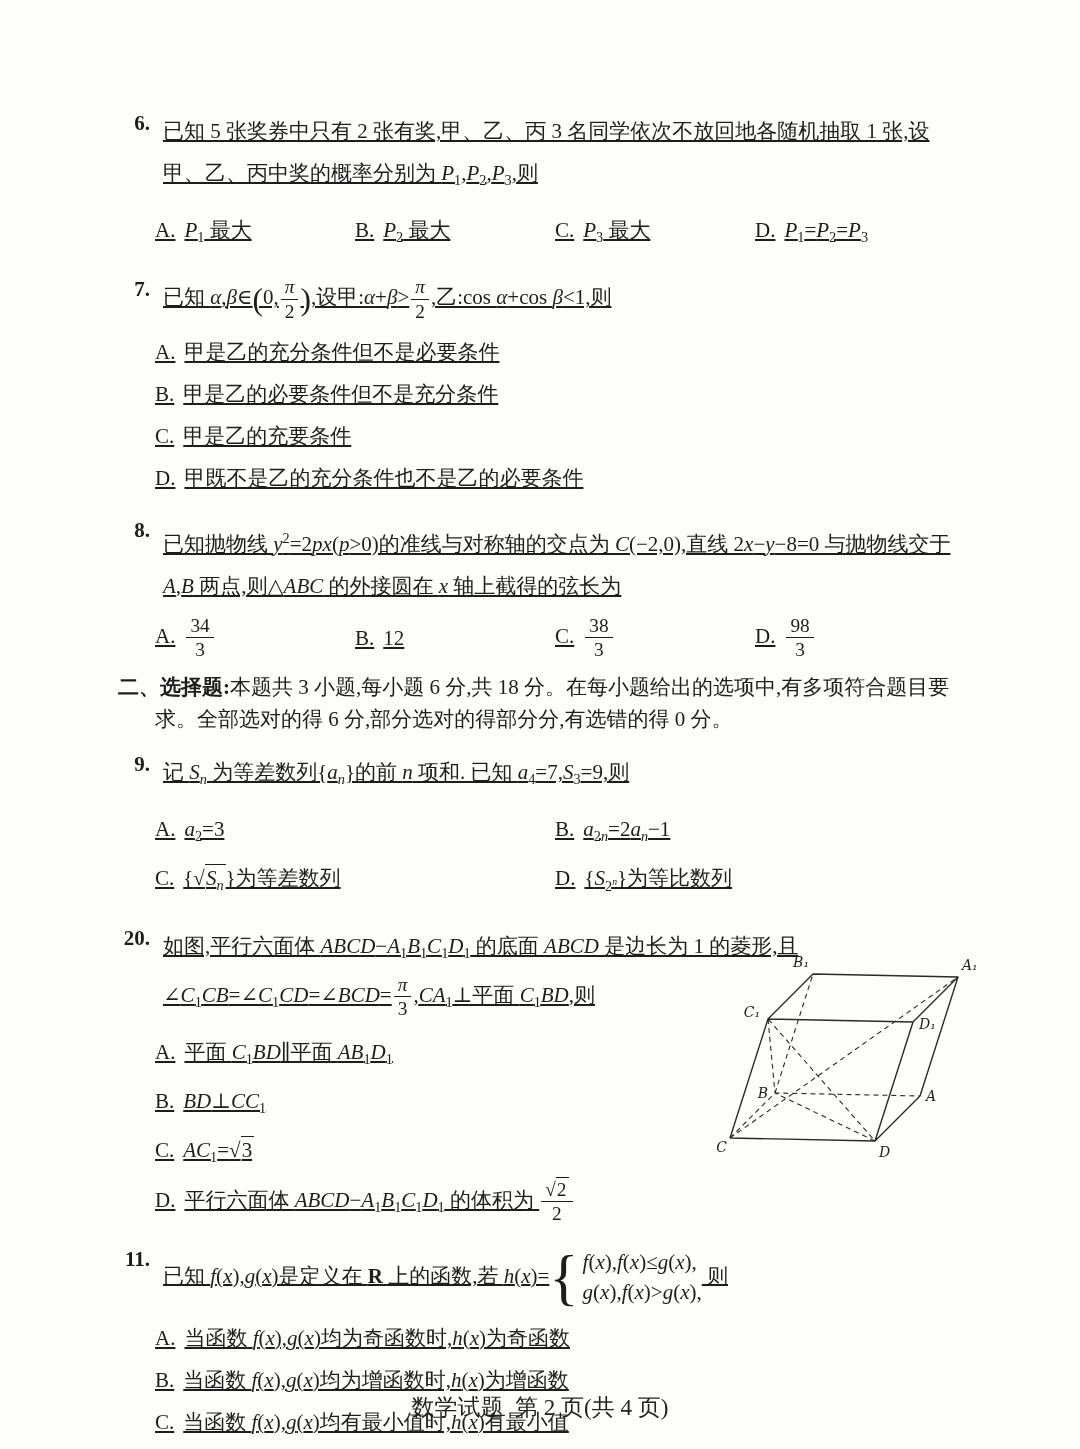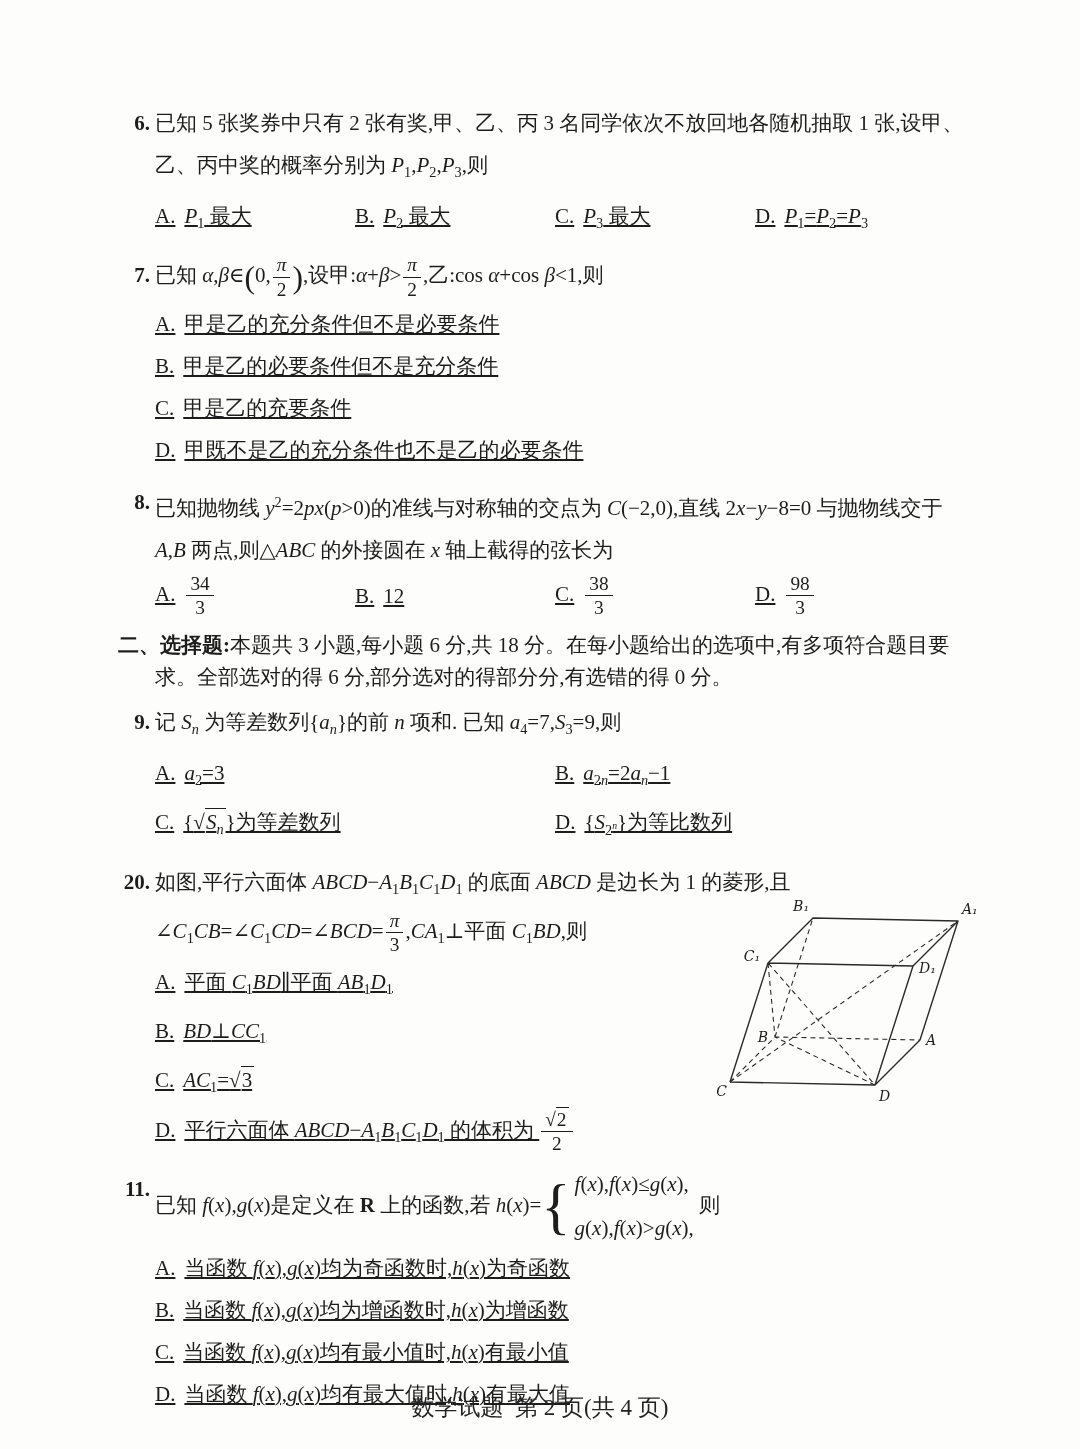--- a/index.html
+++ b/index.html
@@ -11,21 +11,21 @@
     color:#1d1d1d;
     font-family:"Liberation Serif","DejaVu Serif",serif;
     font-size:21px;
     overflow:hidden;
   }
   .content { padding:102px 112px 0 118px; }
 
   .q { display:flex; margin-bottom:10px; }
   .qnum { width:32px; flex:0 0 32px; text-align:right; margin-right:5px; font-weight:700; line-height:42px; }
   .qbody { flex:1; min-width:0; }
-  .qtext { margin:0; line-height:42px; }
+  .qtext { margin:8px; line-height:42px;text-decoration:underline; }
 
   .sec-head { margin:2px 0 8px 0; }
   .section-head { margin:0; line-height:32px; padding-left:37px; text-indent:-37px; font-weight:400; }
   .section-head b { font-weight:700; }
 
   .opts { margin-top:2px;text-decoration:underline; }
   .opt { line-height:42px; }
   .opts-row4 { display:grid; grid-template-columns:200px 200px 200px auto; align-items:center; }
   .opts-grid2 { display:grid; grid-template-columns:400px auto; align-items:center; }
   .opts-col .opt { display:block; }
@@ -39,21 +39,21 @@
   .frac .num { display:block; padding:0 4px 1px 4px; border-bottom:1.4px solid currentColor; }
   .frac .den { display:block; padding:1px 4px 0 4px; }
 
   .sqrt { white-space:nowrap; }
   .sqrt .rad { border-top:1.4px solid currentColor; padding:1px 2px 0 1px;margin-top:48px; }
 
   .bigp { font-size:1.5em; vertical-align:-0.18em; line-height:1; }
 
   .pw { display:inline-flex; align-items:center; vertical-align:middle; margin:3px 0; }
   .pw .brace { font-size:2.9em; line-height:0.85; font-weight:300; margin-right:4px; }
-  .pw .rows { display:inline-flex; flex-direction:column; row-gap:17px; line-height:1.3; text-align:left; }
+  .pw .rows { display:inline-flex; flex-direction:column; row-gap:3px; line-height:1.3; text-align:left; }
 
   .q10-body { position:relative; }
   .figure { position:absolute; top:34px; right:-14px; width:265px; height:210px; }
   .figlabels text { font-family:"DejaVu Serif","Liberation Serif",serif; }
 
   .footer {
     position:absolute; left:0; bottom:26px; width:100%;
     text-align:center; font-size:23px; white-space:pre; color:#222;
   }
 </style>

